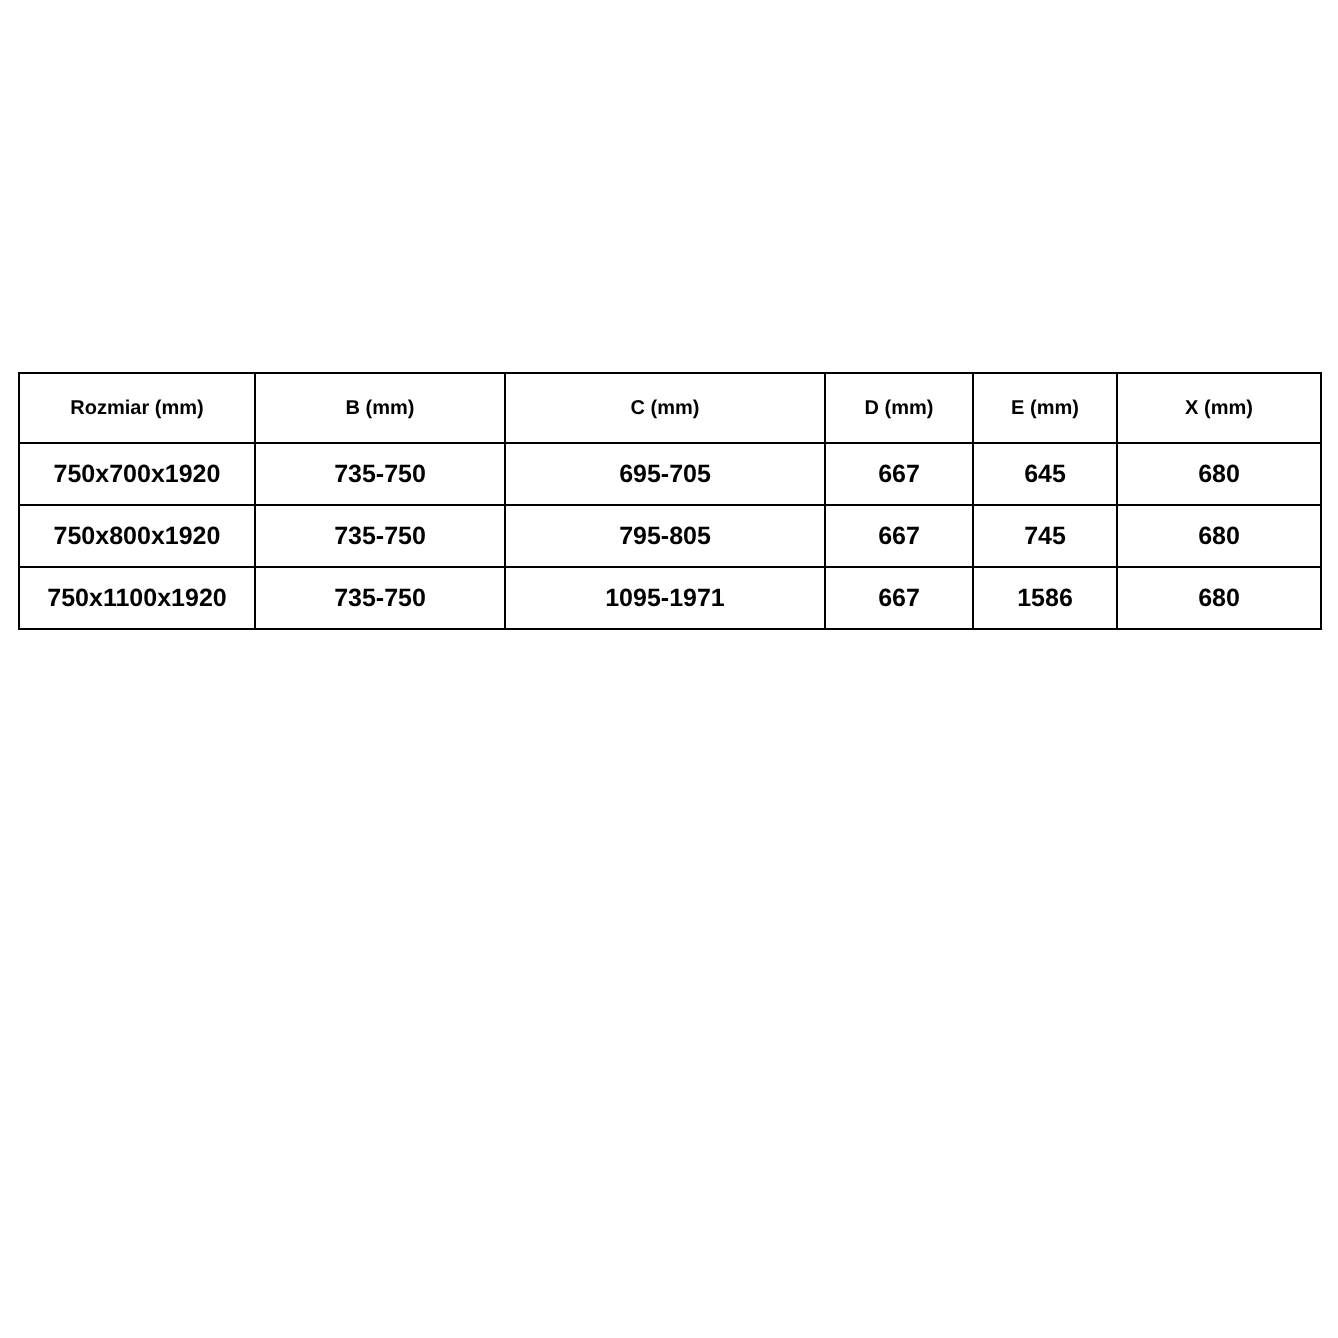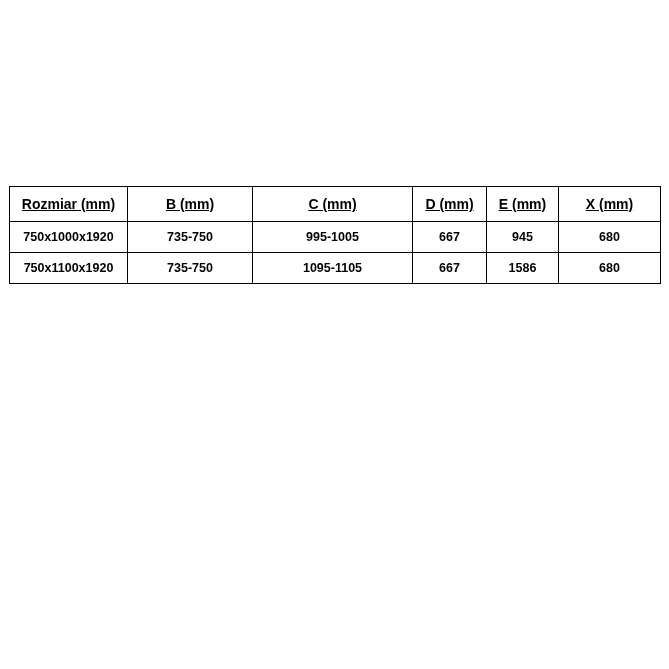--- a/index.html
+++ b/index.html
@@ -37,22 +37,21 @@
     font-size: 12.5px;
     color: #000000;
     text-align: center;
     vertical-align: middle;
     height: 30px;
     padding: 0 2px;
     white-space: nowrap;
   }
   table.size-table thead th {
     height: 34px;
-    font-size: 14px;
-    text-decoration: underline;
+    font-size: 10px;
   }
   
   col.c-rozmiar { width: 118px; }
   col.c-b       { width: 125px; }
   col.c-c       { width: 160px; }
   col.c-d       { width: 74px; }
   col.c-e       { width: 72px; }
   col.c-x       { width: 102px; }
 
   thead th.h-rozmiar { font-size: 13px; }
@@ -76,31 +75,39 @@
           <th class="h-rozmiar">Rozmiar (mm)</th>
           <th>B (mm)</th>
           <th>C (mm)</th>
           <th>D (mm)</th>
           <th>E (mm)</th>
           <th>X (mm)</th>
         </tr>
       </thead>
       <tbody>
         <tr>
-          <td>750x1000x1920</td>
+          <td>750x700x1920</td>
           <td>735-750</td>
-          <td>995-1005</td>
+          <td>695-705</td>
           <td>667</td>
-          <td>945</td>
+          <td>645</td>
+          <td>680</td>
+        </tr>
+        <tr>
+          <td>750x800x1920</td>
+          <td>735-750</td>
+          <td>795-805</td>
+          <td>667</td>
+          <td>745</td>
           <td>680</td>
         </tr>
         <tr>
           <td>750x1100x1920</td>
           <td>735-750</td>
-          <td>1095-1105</td>
+          <td>1095-1971</td>
           <td>667</td>
           <td>1586</td>
           <td>680</td>
         </tr>
       </tbody>
     </table>
   </div>
 </div>
 
 </body></html>

